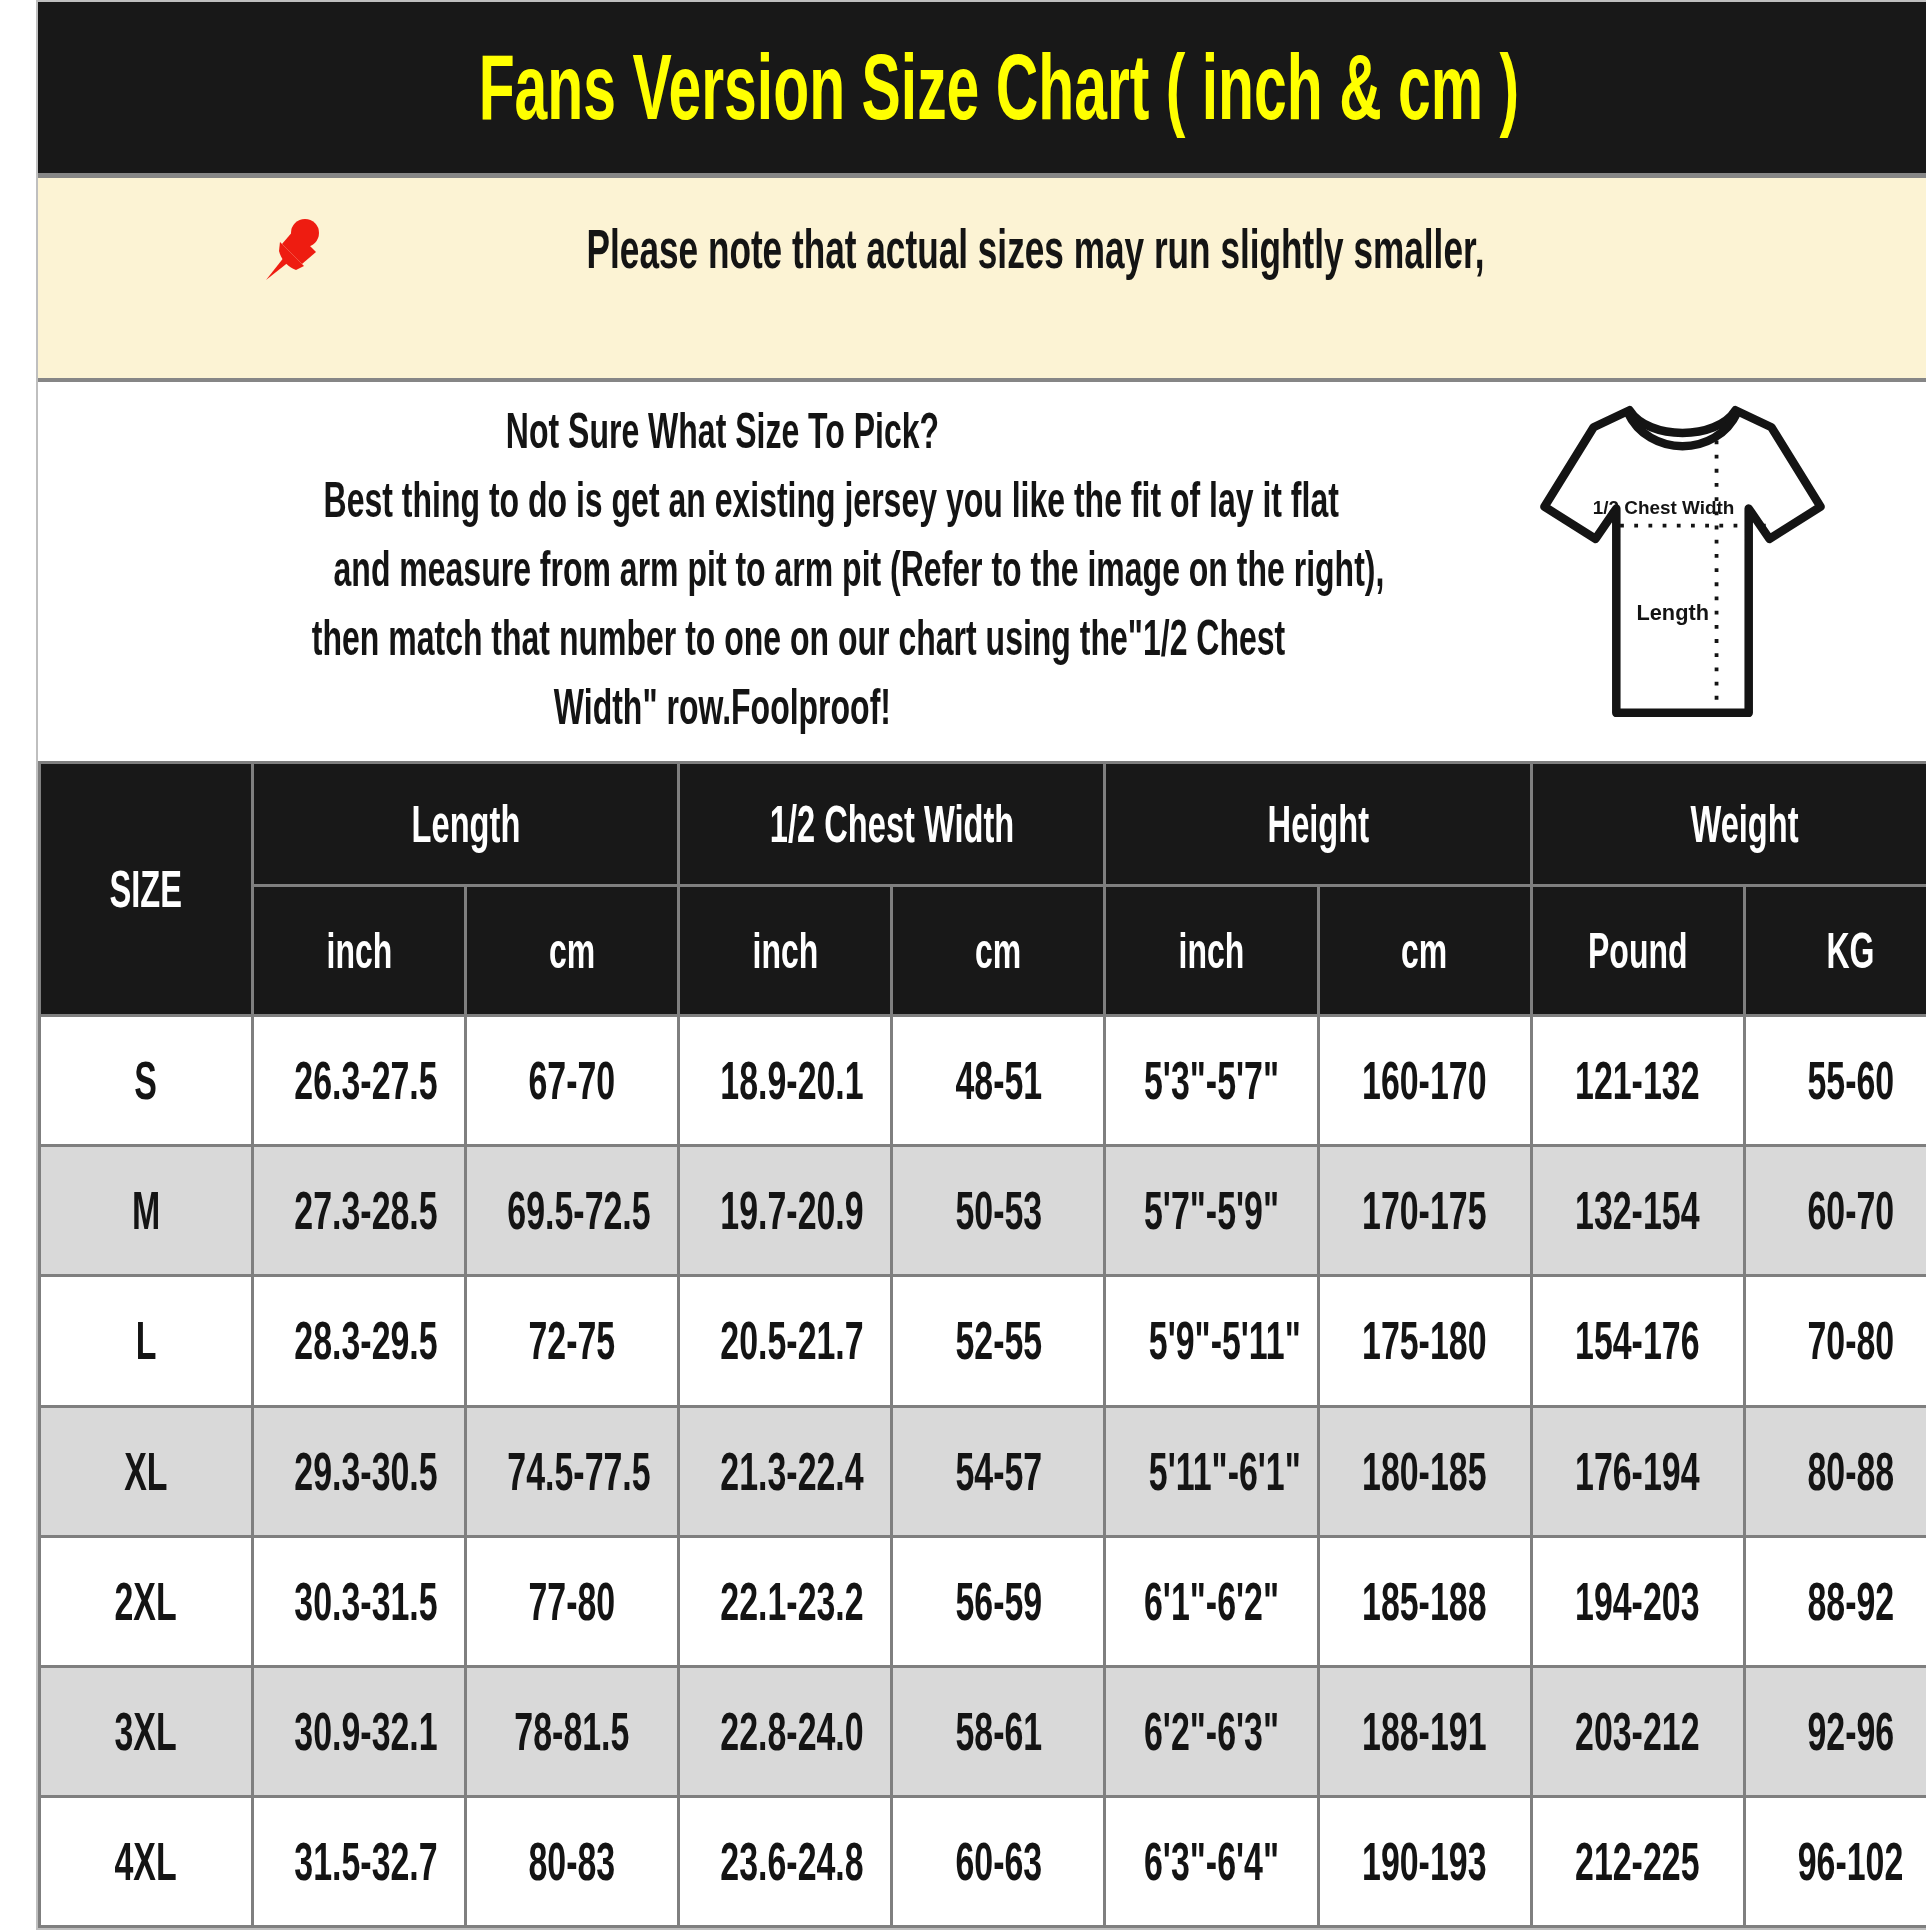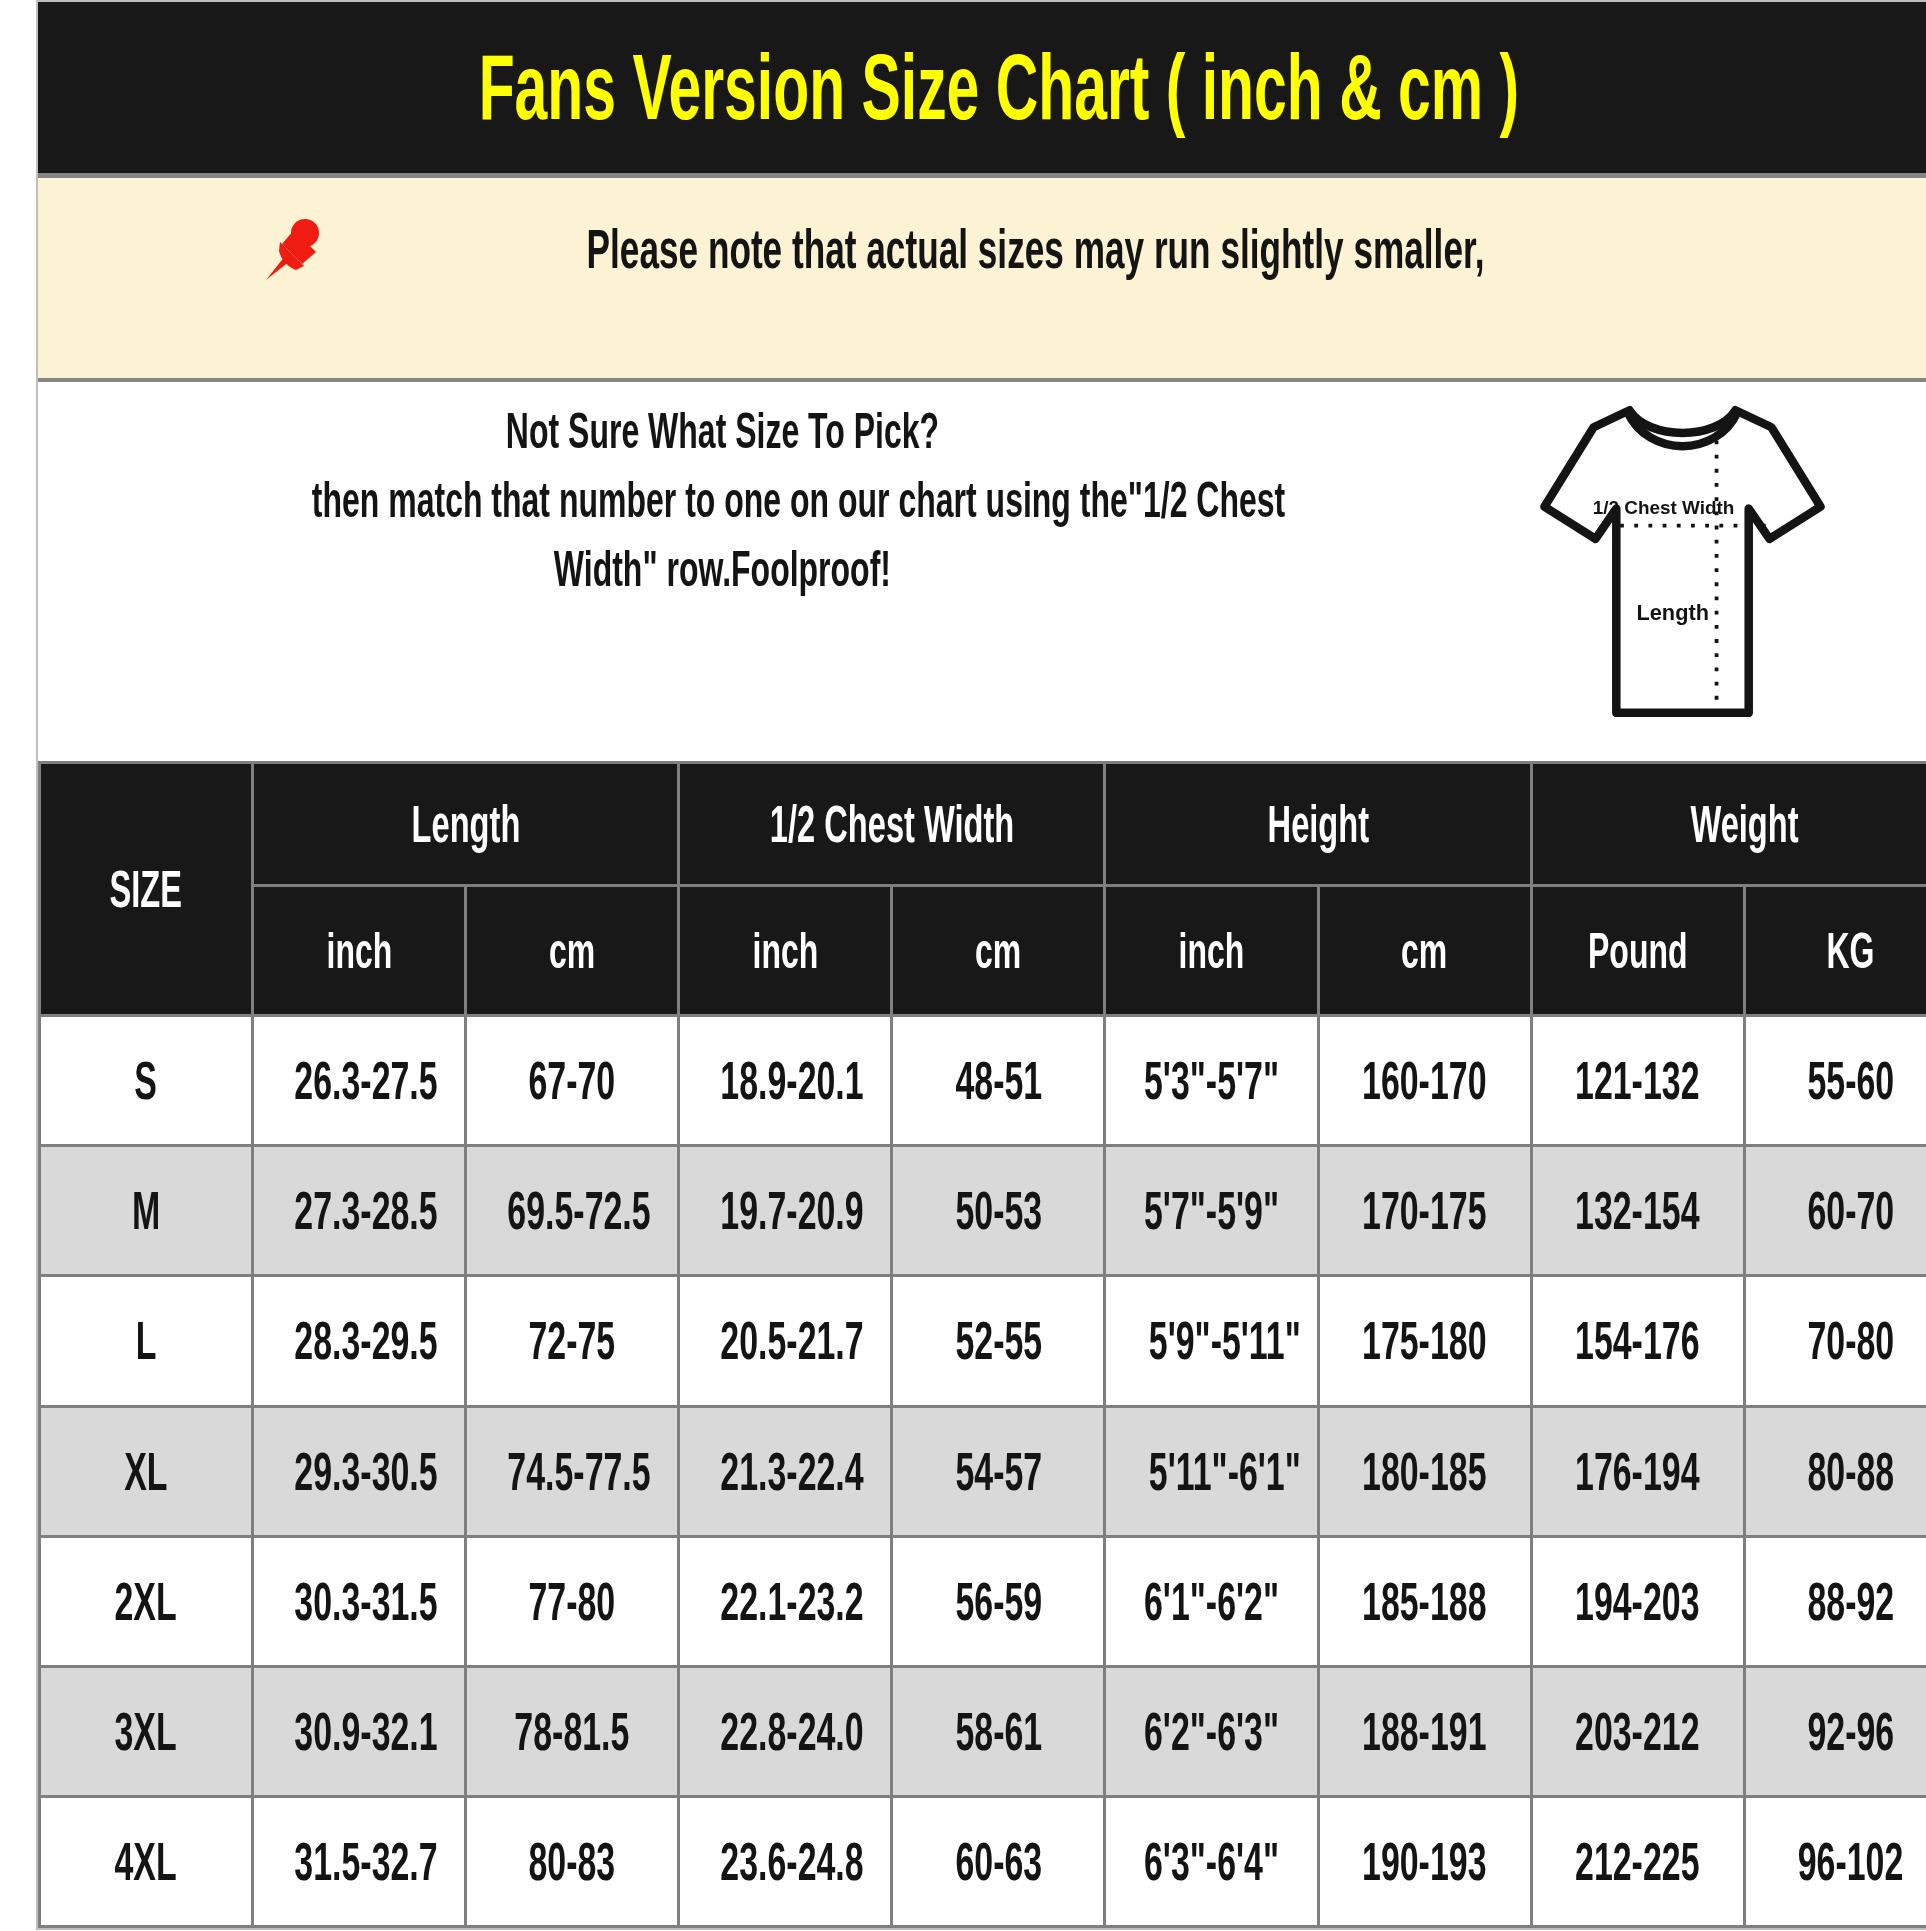--- a/index.html
+++ b/index.html
@@ -64,20 +64,22 @@
         </g>
       </svg><span class="cnd">Please note that actual sizes may run slightly smaller,</span>
     </div>
   </div>
 
   <div class="hdiv"></div>
 
   <div class="guide">
     <div class="guide-text">
       <div class="gl"><span class="cnd">Not Sure What Size To Pick?</span></div>
+      <div class="gl"><span class="cnd">Best thing to do is get an existing jersey you like the fit of lay it flat</span></div>
+      <div class="gl"><span class="cnd">and measure from arm pit to arm pit (Refer to the image on the right),</span></div>
       <div class="gl"><span class="cnd">then match that number to one on our chart using the"1/2 Chest</span></div>
       <div class="gl"><span class="cnd">Width" row.Foolproof!</span></div>
     </div>
     <div class="diagram">
       <svg width="303" height="331" viewBox="0 0 320 350">
         <path d="M 104 14 C 124 46 196 46 216 14 L 254 32 L 306 116 L 252 150 L 230 118 L 230 334 L 90 334 L 90 118 L 68 150 L 14 116 L 66 32 Z" fill="#ffffff" stroke="#141414" stroke-width="9" stroke-linejoin="round"></path>
         <path d="M 102 16 C 124 64 196 64 218 16" fill="none" stroke="#141414" stroke-width="9"></path>
         <line x1="94" y1="136" x2="250" y2="136" stroke="#141414" stroke-width="4" stroke-dasharray="4 11"></line>
         <line x1="196" y1="46" x2="196" y2="330" stroke="#141414" stroke-width="4" stroke-dasharray="4 11"></line>
         <text x="140" y="124" font-size="20" font-weight="bold" text-anchor="middle" fill="#141414">1/2 Chest Width</text>

